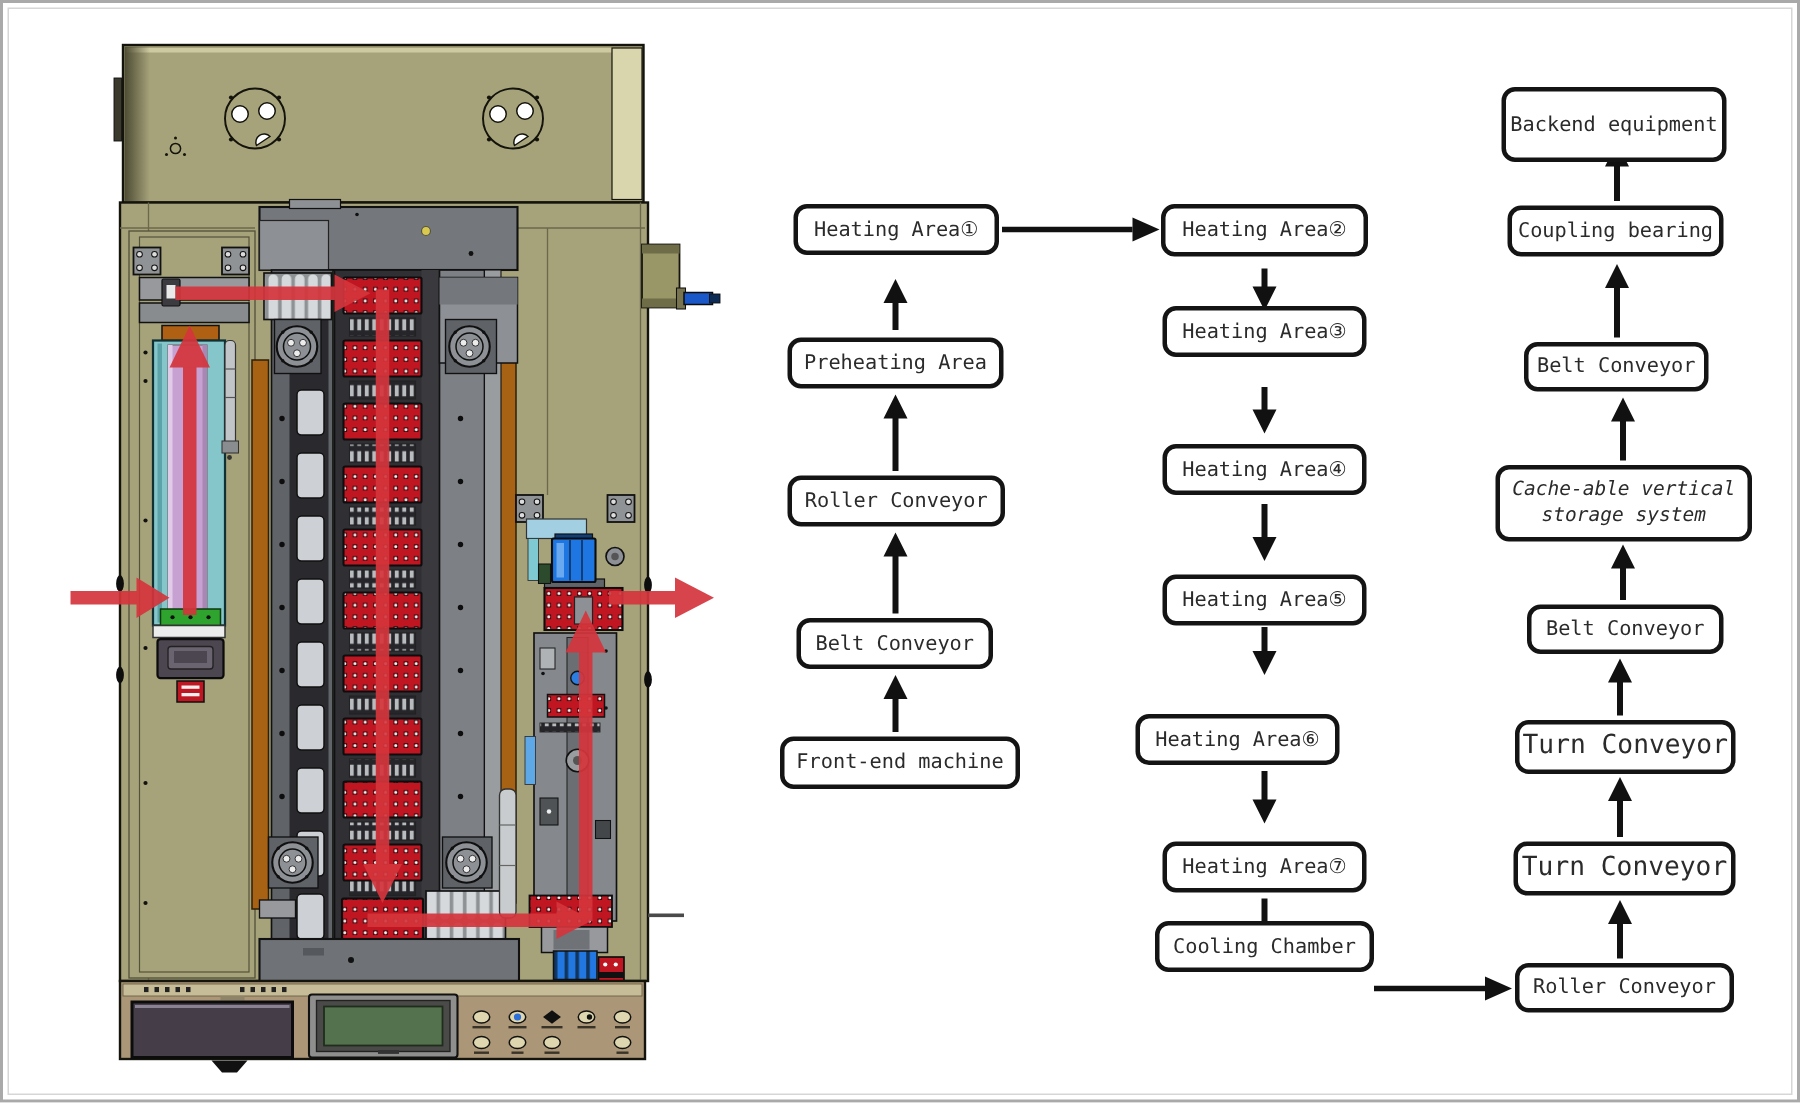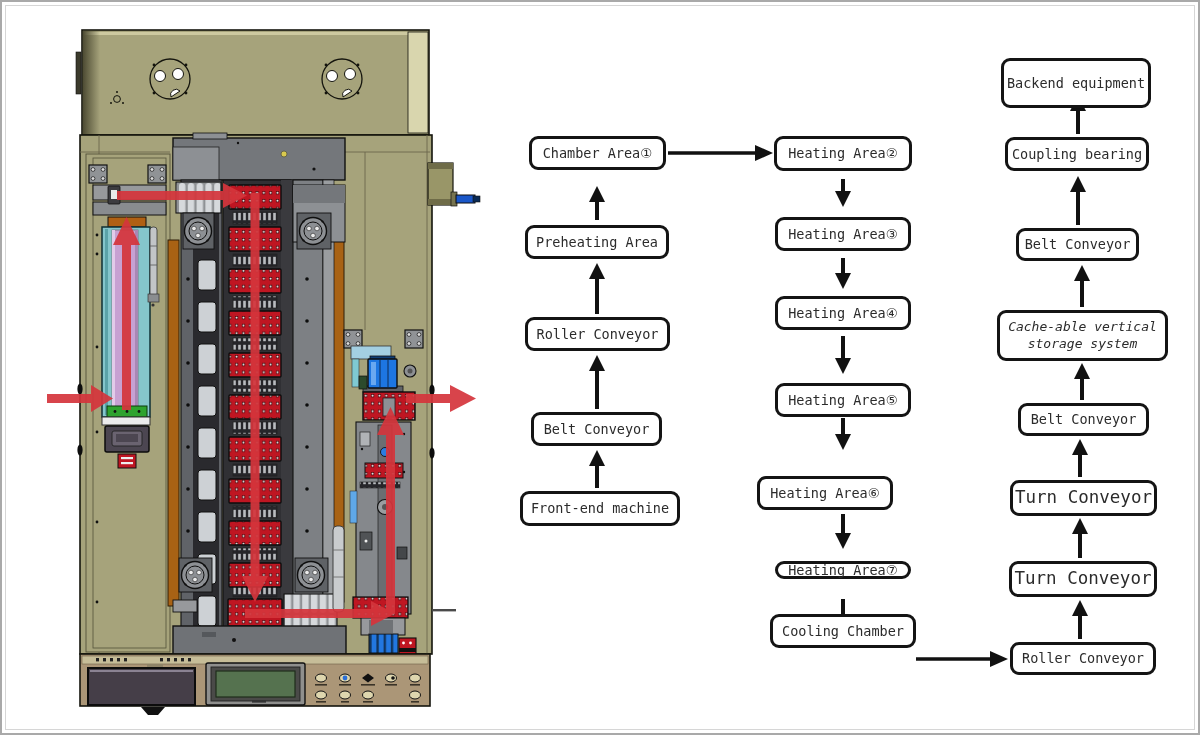--- a/index.html
+++ b/index.html
@@ -409,32 +409,32 @@
         <polygon points="1072,377 1088,377 1080,361" stroke="none"></polygon>
       <line x1="1080" y1="305" x2="1080" y2="278"></line>
         <polygon points="1072,279 1088,279 1080,263" stroke="none"></polygon>
       <line x1="1076" y1="223" x2="1076" y2="189"></line>
         <polygon points="1068,190 1084,190 1076,174" stroke="none"></polygon>
       <line x1="1076" y1="132" x2="1076" y2="108"></line>
         <polygon points="1068,109 1084,109 1076,93" stroke="none"></polygon>
     </g>
   </svg>
 
-  <div class="fc-box" style="left:527px;top:134px;width:137px;height:34px;">Chamber Area①</div>
+  <div class="fc-box" style="left:527px;top:134px;width:137px;height:34px;">Heating Area①</div>
   <div class="fc-box" style="left:523px;top:223px;width:144px;height:34px;">Preheating Area</div>
   <div class="fc-box" style="left:523px;top:315px;width:145px;height:34px;">Roller Conveyor</div>
   <div class="fc-box" style="left:529px;top:410px;width:131px;height:34px;">Belt Conveyor</div>
   <div class="fc-box" style="left:518px;top:489px;width:160px;height:35px;">Front-end machine</div>
 
   <div class="fc-box" style="left:772px;top:134px;width:138px;height:35px;">Heating Area②</div>
-  <div class="fc-box" style="left:773px;top:215px;width:136px;height:34px;">Heating Area③</div>
+  <div class="fc-box" style="left:773px;top:202px;width:136px;height:34px;">Heating Area③</div>
   <div class="fc-box" style="left:773px;top:294px;width:136px;height:34px;">Heating Area④</div>
   <div class="fc-box" style="left:773px;top:381px;width:136px;height:34px;">Heating Area⑤</div>
   <div class="fc-box" style="left:755px;top:474px;width:136px;height:34px;">Heating Area⑥</div>
-  <div class="fc-box" style="left:773px;top:559px;width:136px;height:18px;">Heating Area⑦</div>
+  <div class="fc-box" style="left:773px;top:559px;width:136px;height:34px;">Heating Area⑦</div>
   <div class="fc-box" style="left:768px;top:612px;width:146px;height:34px;">Cooling Chamber</div>
 
   <div class="fc-box" style="left:999px;top:56px;width:150px;height:50px;">Backend equipment</div>
   <div class="fc-box" style="left:1003px;top:135px;width:144px;height:34px;">Coupling bearing</div>
   <div class="fc-box" style="left:1014px;top:226px;width:123px;height:33px;">Belt Conveyor</div>
   <div class="fc-box two-line" style="left:995px;top:308px;width:171px;height:51px;">Cache-able vertical storage system</div>
   <div class="fc-box" style="left:1016px;top:401px;width:131px;height:33px;">Belt Conveyor</div>
   <div class="fc-box big" style="left:1008px;top:478px;width:147px;height:36px;">Turn Conveyor</div>
   <div class="fc-box big" style="left:1007px;top:559px;width:148px;height:36px;">Turn Conveyor</div>
   <div class="fc-box" style="left:1008px;top:640px;width:146px;height:33px;">Roller Conveyor</div>

